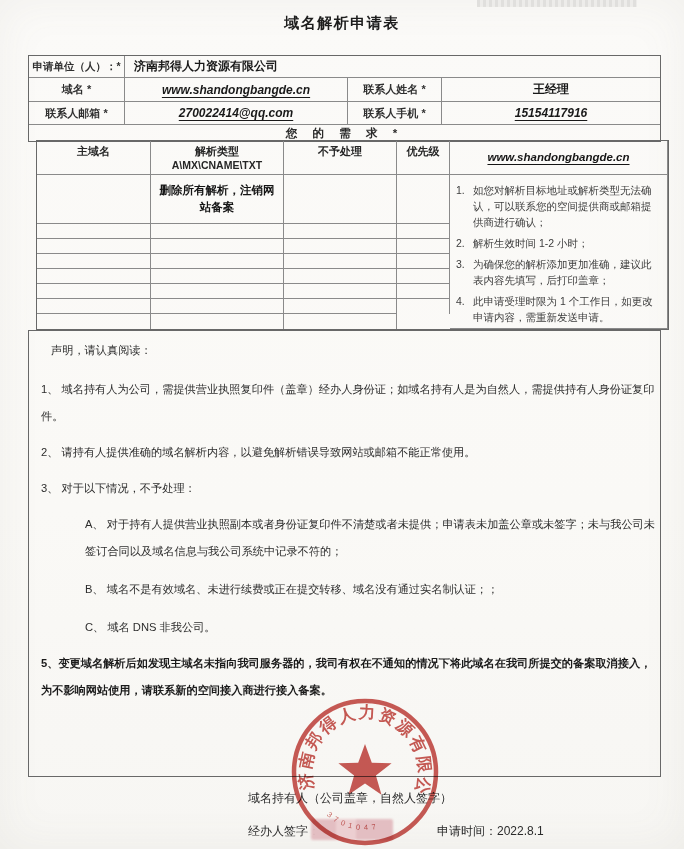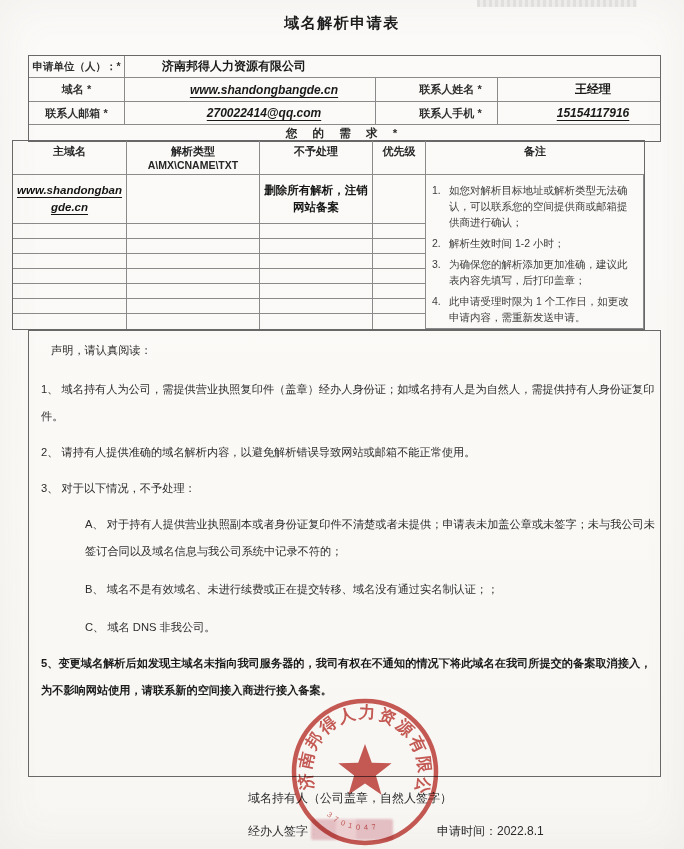--- a/index.html
+++ b/index.html
@@ -23,34 +23,34 @@
   }
   .doc-title {
     position:absolute; left:0; top:14px; width:100%;
     text-align:center; font-size:15px; font-weight:700; letter-spacing:1.5px; color:#1d1d1d;
   }
   
   .t1 {
     position:absolute; left:28px; top:55px; width:633px;
     border:1px solid #686868;
   }
-  .t1 .row { display:flex; border-top:1px solid #8a8a8a;gap:28px; }
+  .t1 .row { display:flex; border-top:1px solid #8a8a8a; }
   .t1 .row:first-child { border-top:none; }
   .cell { display:flex; align-items:center; justify-content:center; overflow:hidden; }
   .lab { font-size:11px; font-weight:700; color:#303030; }
   .val { font-size:12px; font-weight:700; color:#191919; }
   .bR { border-right:1px solid #8a8a8a; }
   .w-a { width:96px; } .w-b { width:223px; } .w-c { width:94px; } .w-d { flex:1; }
   .r1 { height:21px; } .r2 { height:24px; } .r3 { height:23px; } .r4 { height:17px; }
   .left-pad { justify-content:flex-start; padding-left:9px; }
   .u { text-decoration: underline; text-underline-offset:3px; text-decoration-thickness:1px;font-style:italic; }
   .sec-hd { width:100%; font-size:11.5px; font-weight:700; letter-spacing:6px; color:#2a2a2a; }
   
   .t2 {
-    position:absolute; left:12px; top:140px; width:633px;
+    position:absolute; left:36px; top:140px; width:633px;
     display:grid;
     grid-template-columns: 114px 133px 113px 53px 1fr;
     grid-template-rows: 34px 49px repeat(7, 15px);
     border:1px solid #686868;
     background:transparent;
   }
   .t2 .c { border-right:1px solid #8a8a8a; border-bottom:1px solid #8a8a8a;
            display:flex; align-items:center; justify-content:center; text-align:center; overflow:hidden; }
   .t2 .nr { border-right:none; }
   .t2 .nb { border-bottom:none; }
@@ -135,21 +135,20 @@
 
   <div class="t2">
 
     <div class="c hd">主域名</div>
     <div class="c hd">
       <span>解析类型</span>
       <span class="sub">A\MX\CNAME\TXT</span>
     </div>
     <div class="c hd">不予处理</div>
     <div class="c hd">优先级</div>
-    <div class="c hd nr">备注</div>
 
     <div class="c dval">
         <span class="u">www.shandongbangde.cn</span>
       </div>
     <div class="c dval"></div>
     <div class="c dval">删除所有解析，注销网站备案</div>
     <div class="c dval"></div>
 
     <div class="c remarks" style="display:block;text-align:left;">
       <div class="rm-item">

